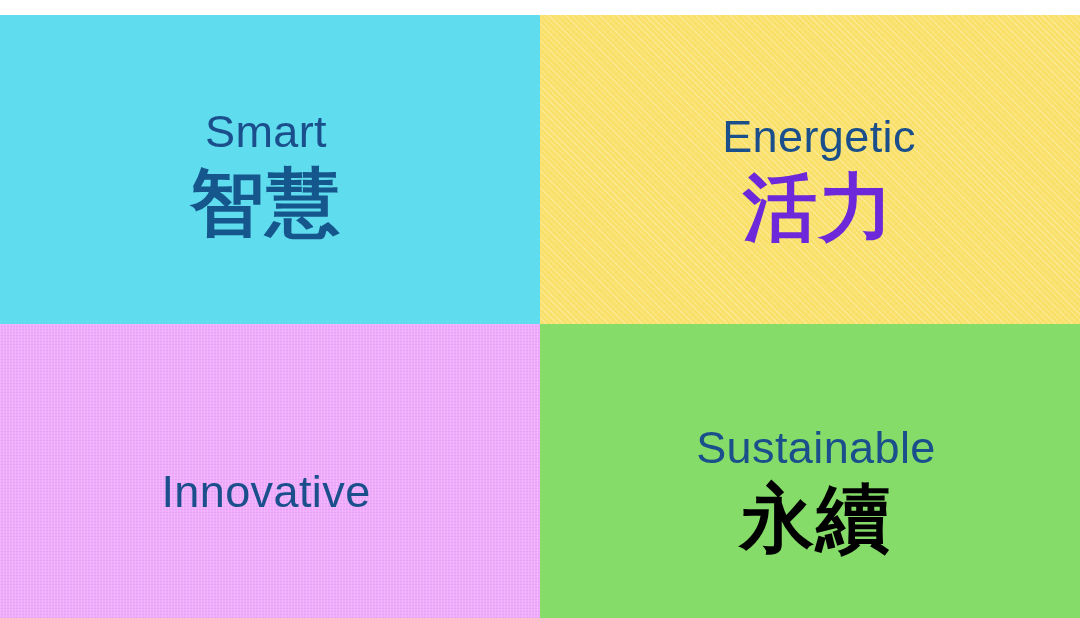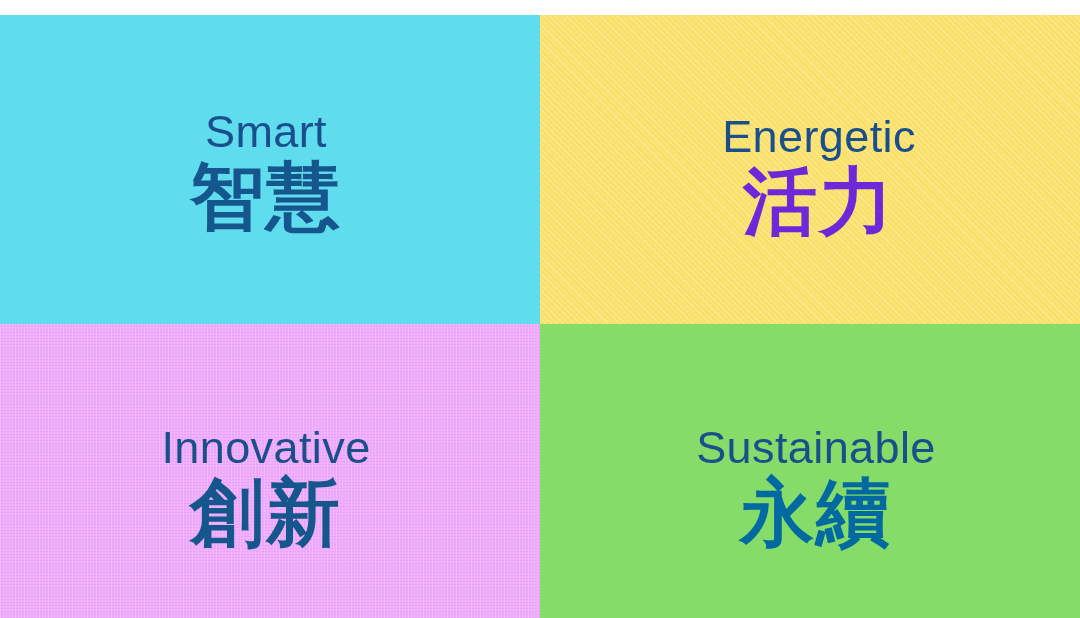--- a/index.html
+++ b/index.html
@@ -76,21 +76,21 @@
   .label-en {
     font-family: "Liberation Sans", sans-serif;
     font-weight: 400;
     font-size: 45px;
     letter-spacing: 0.4px;
     color: #1a4f8c;
     white-space: nowrap;
   }
 
   .label-zh {
-    font-family: Liberation Mono, monospace;
+    font-family: Liberation Sans, sans-serif;
     font-weight: 700;
     font-size: 74px;
     letter-spacing: 2px;
     color: #15568c;
     white-space: nowrap;
     margin-top: 10px;
     line-height: 1.05;
   }
 
   
@@ -117,25 +117,24 @@
     <div class="stack">
       <div class="label-en" style="color: rgb(26, 79, 140);">Energetic</div>
       <div class="label-zh" style="color: #6d28d9;">活力</div>
     </div>
   </div>
 
   <div class="quadrant q-innovative" style="background-color: #f0abfc;">
     <div class="texture"></div>
     <div class="stack">
       <div class="label-en" style="color: rgb(26, 79, 140);">Innovative</div>
-      <div class="label-zh" style="color: rgb(21, 86, 140);">創新</div>
     </div>
   </div>
 
   <div class="quadrant q-sustainable" style="background-color: rgb(133, 220, 105);">
     <div class="texture"></div>
     <div class="stack">
       <div class="label-en" style="color: rgb(26, 79, 140);">Sustainable</div>
-      <div class="label-zh" style="color: #0369a1;">永續</div>
+      <div class="label-zh" style="color: #000000;">永續</div>
     </div>
   </div>
 
 </div>
 
 </body></html>

